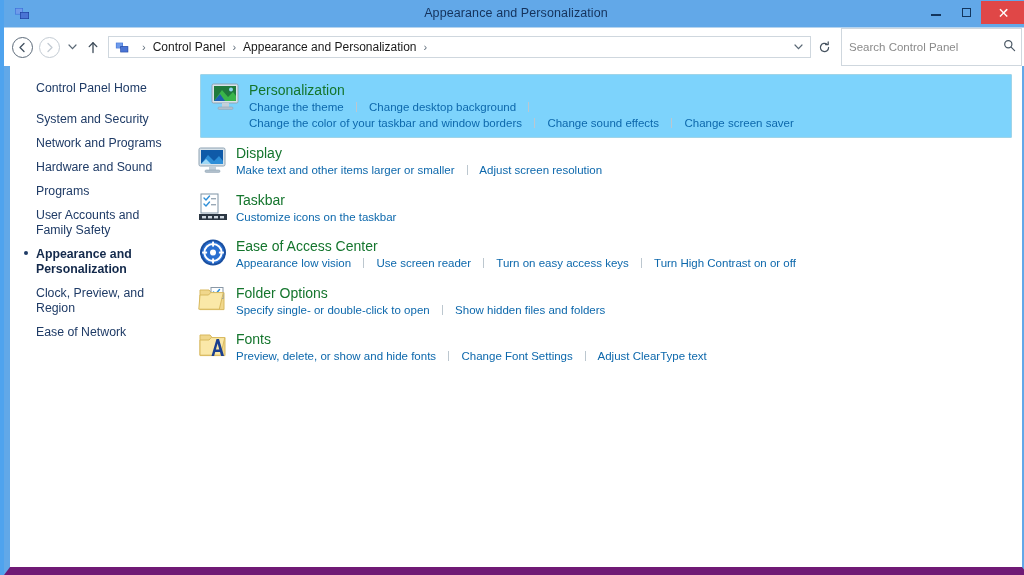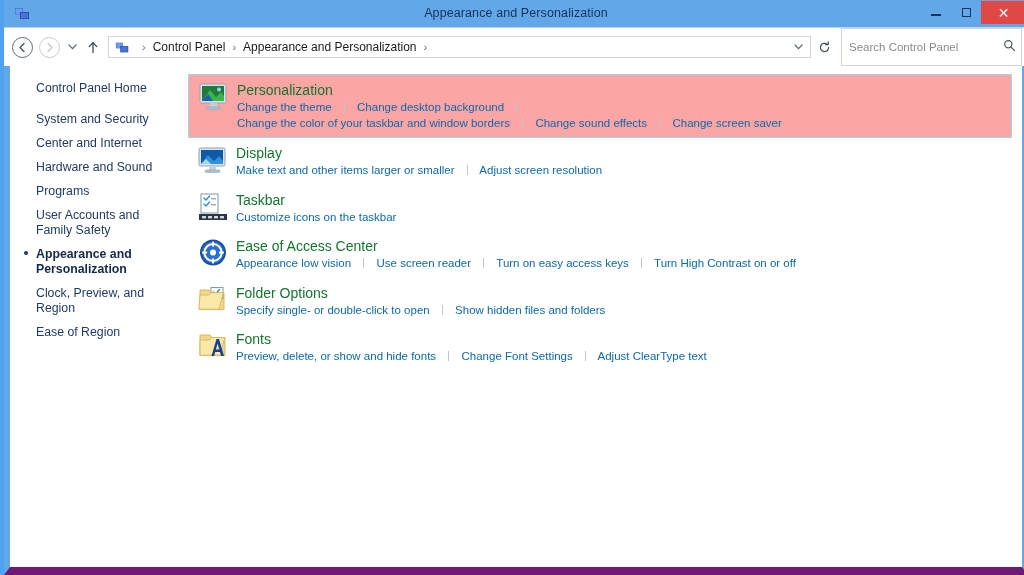--- a/index.html
+++ b/index.html
@@ -202,23 +202,24 @@
     padding: 8px 0 0 0;
     position: relative;
   }
   .cat {
     position: relative;
     display: flex;
     padding: 5px 10px 6px 8px;
     margin-right: 10px;
   }
   .cat.highlight {
-    background: #fca5a5;
+    background: #7dd3fc;
     border: 1px solid #9fd4e8;
     border-radius: 1px;
+    margin-left: 12px;
   }
   .cat-icon {
     flex: 0 0 34px;
     width: 34px; height: 34px;
     margin-right: 6px;
     position: relative;
   }
   .cat-body { flex: 1 1 auto; padding-top: 1px; }
   .cat-title {
     font-size: 14px;
@@ -344,40 +345,40 @@
     <div class="content-white">
 
       <div class="sidebar">
         <div class="side-item home">
           <span>Control Panel Home</span>
         </div>
         <div class="side-item">
           <span>System and Security</span>
         </div>
         <div class="side-item">
-          <span>Center and Internet</span>
+          <span>Network and Programs</span>
         </div>
         <div class="side-item">
           <span>Hardware and Sound</span>
         </div>
         <div class="side-item">
           <span>Programs</span>
         </div>
         <div class="side-item">
           <span>User Accounts and Family Safety</span>
         </div>
         <div class="side-item active">
           <span class="bullet"></span>
           <span>Appearance and Personalization</span>
         </div>
         <div class="side-item">
           <span>Clock, Preview, and Region</span>
         </div>
         <div class="side-item">
-          <span>Ease of Region</span>
+          <span>Ease of Network</span>
         </div>
       </div>
 
       <div class="main">
 
         <div class="cat highlight">
           <div class="cat-icon">
             <svg class="icon-svg" viewBox="0 0 34 34">
               <rect x="3" y="4" width="26" height="19" rx="1.5" fill="#d9e3ea" stroke="#8fa3b3" stroke-width="1"></rect>
               <rect x="5" y="6" width="22" height="15" fill="#1f7a3c"></rect>

